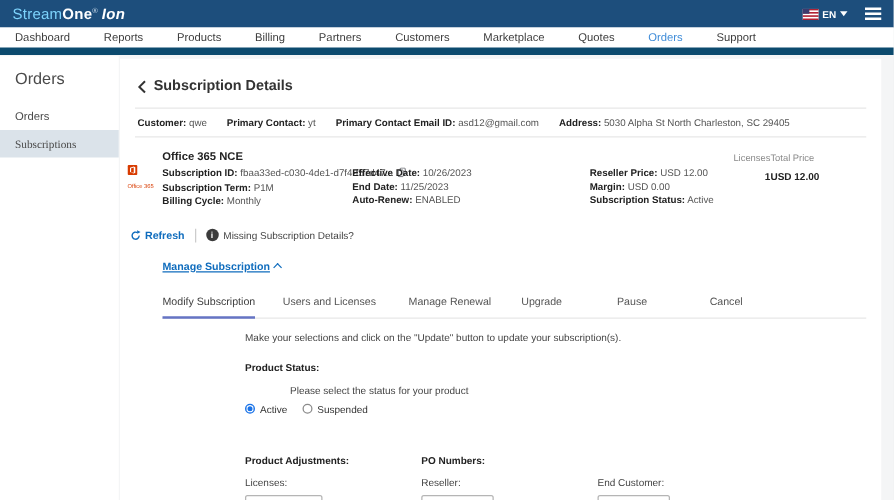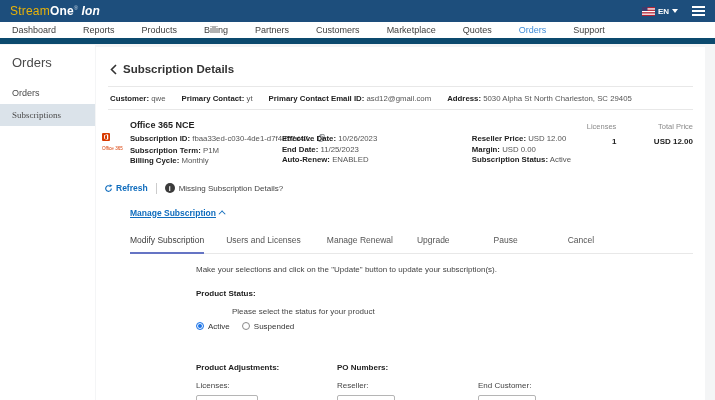--- a/index.html
+++ b/index.html
@@ -2,21 +2,21 @@
 <html><head>
 <meta charset="utf-8">
 <style>
   * { margin:0; padding:0; box-sizing:border-box; }
   body { font-family:"Liberation Sans","DejaVu Sans",sans-serif; background:#e9e9e9; }
   .screen { width:715px; height:400px; background:#f4f5f6; position:relative; overflow:hidden; }
 
   
   .top-header { height:22px; background:#1d4e7c; display:flex; align-items:center; padding:0 10px; }
   .logo { font-size:12px; color:#fff; letter-spacing:.2px; }
-  .logo .lg-stream { font-weight:400; color:#eab308; }
+  .logo .lg-stream { font-weight:400; color:#7dd3fc; }
   .logo .lg-one { font-weight:700; color:#fff; }
   .logo .lg-reg { font-size:6px; vertical-align:super; color:#c2d4e4; }
   .logo .lg-ion { font-weight:700; font-style:italic; color:#fff; margin-left:3px; }
   .header-right { margin-left:auto; display:flex; align-items:center; gap:8px; }
   .lang { display:flex; align-items:center; gap:3px; color:#fff; font-size:8px; font-weight:700; cursor:pointer; }
   .chev-down { width:0; height:0; border-left:3px solid transparent; border-right:3px solid transparent; border-top:4px solid #fff; display:inline-block; }
   .hamburger { display:inline-flex; flex-direction:column; gap:2px; cursor:pointer; margin-left:6px; }
   .hamburger i { display:block; width:13px; height:2px; background:#fff; }
 
   
@@ -46,21 +46,21 @@
   
   .product-row { display:flex; padding:10px 12px 6px 6px; }
   .vendor { width:32px; padding-top:7px; text-align:left; }
   .vendor .o365-text { font-size:4.6px; color:#d83b01; display:block; margin-top:1px; }
   .pcol1 { width:152px; }
   .pname { font-size:9px; font-weight:700; color:#222; margin-bottom:4px; }
   .pline { font-size:7.8px; line-height:10.5px; white-space:nowrap; }
   .pcol2 { width:218px; padding-top:14px; }
   .pcol3 { flex:1; padding-top:14px; }
   .pcol-lic { width:52px; text-align:right; padding-top:2px; }
-  .pcol-tot { width:88px; text-align:right; padding-top:2px; }
+  .pcol-tot { width:88px; text-align:left; padding-top:2px; }
   .colhead { font-size:7.5px; color:#8a8a8a; }
   .colval { font-size:8px; font-weight:700; color:#222; margin-top:6px; }
   .copy-icon { cursor:pointer; display:inline-block; vertical-align:-1px; margin-left:3px; }
 
   
   .refresh-row { display:flex; align-items:center; gap:8px; padding:10px 12px 8px 8px; }
   .refresh-btn { display:inline-flex; align-items:center; gap:3px; color:#0f6cbd; font-size:8.5px; font-weight:700; cursor:pointer; }
   .vsep { width:1px; height:11px; background:#ccc; }
   .info-circle { width:10px; height:10px; border-radius:50%; background:#3b3b3b; color:#fff; font-size:7px; font-weight:700; display:inline-flex; align-items:center; justify-content:center; font-style:normal; }
   .missing-link { font-size:8px; color:#444; display:inline-flex; align-items:center; gap:4px; cursor:pointer; }

